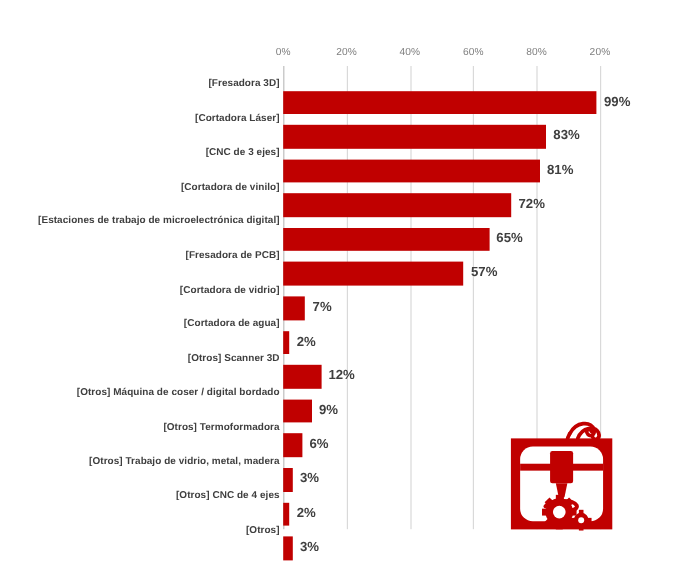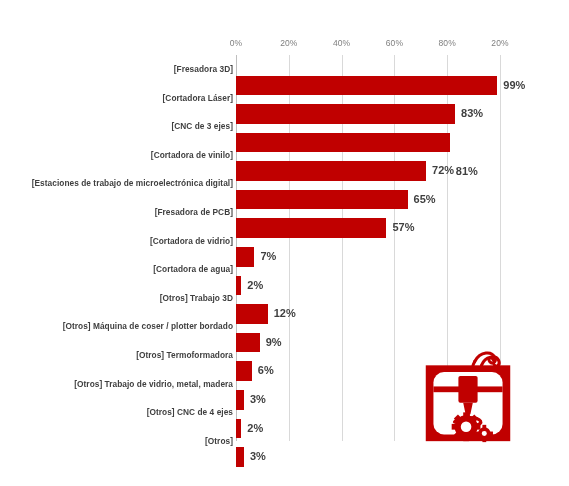--- a/index.html
+++ b/index.html
@@ -165,21 +165,21 @@
         <div class="cat-label" style="color: rgb(63, 63, 63);">[Cortadora Láser]</div>
         <div class="bar-wrap">
           <div class="bar" style="width: 219.12px; background: rgb(192, 0, 0);"></div>
           <div class="bar-value" style="left: 225.12px; color: rgb(63, 63, 63);">83%</div>
         </div>
       </div>
       <div class="row">
         <div class="cat-label" style="color: rgb(63, 63, 63);">[CNC de 3 ejes]</div>
         <div class="bar-wrap">
           <div class="bar" style="width: 213.84px; background: rgb(192, 0, 0);"></div>
-          <div class="bar-value" style="left: 219.84px; color: rgb(63, 63, 63); margin-top: 29px;">81%</div>
+          <div class="bar-value" style="left: 219.84px; color: rgb(63, 63, 63);">81%</div>
         </div>
       </div>
       <div class="row">
         <div class="cat-label" style="color: rgb(63, 63, 63);">[Cortadora de vinilo]</div>
         <div class="bar-wrap">
           <div class="bar" style="width: 190.08px; background: rgb(192, 0, 0);"></div>
           <div class="bar-value" style="left: 196.08px; color: rgb(63, 63, 63);">72%</div>
         </div>
       </div>
       <div class="row">
@@ -204,28 +204,28 @@
         </div>
       </div>
       <div class="row">
         <div class="cat-label" style="color: rgb(63, 63, 63);">[Cortadora de agua]</div>
         <div class="bar-wrap">
           <div class="bar" style="width: 5.28px; background: rgb(192, 0, 0);"></div>
           <div class="bar-value" style="left: 11.28px; color: rgb(63, 63, 63);">2%</div>
         </div>
       </div>
       <div class="row">
-        <div class="cat-label" style="color: rgb(63, 63, 63);">[Otros] Trabajo 3D</div>
+        <div class="cat-label" style="color: rgb(63, 63, 63);">[Otros] Scanner 3D</div>
         <div class="bar-wrap">
           <div class="bar" style="width: 31.68px; background: rgb(192, 0, 0);"></div>
           <div class="bar-value" style="left: 37.68px; color: rgb(63, 63, 63);">12%</div>
         </div>
       </div>
       <div class="row">
-        <div class="cat-label" style="color: rgb(63, 63, 63);">[Otros] Máquina de coser / plotter bordado</div>
+        <div class="cat-label" style="color: rgb(63, 63, 63);">[Otros] Máquina de coser / digital bordado</div>
         <div class="bar-wrap">
           <div class="bar" style="width: 23.76px; background: rgb(192, 0, 0);"></div>
           <div class="bar-value" style="left: 29.76px; color: rgb(63, 63, 63);">9%</div>
         </div>
       </div>
       <div class="row">
         <div class="cat-label" style="color: rgb(63, 63, 63); margin-left: 40px;">[Otros] Termoformadora</div>
         <div class="bar-wrap">
           <div class="bar" style="width: 15.84px; background: rgb(192, 0, 0);"></div>
           <div class="bar-value" style="left: 21.84px; color: rgb(63, 63, 63);">6%</div>

